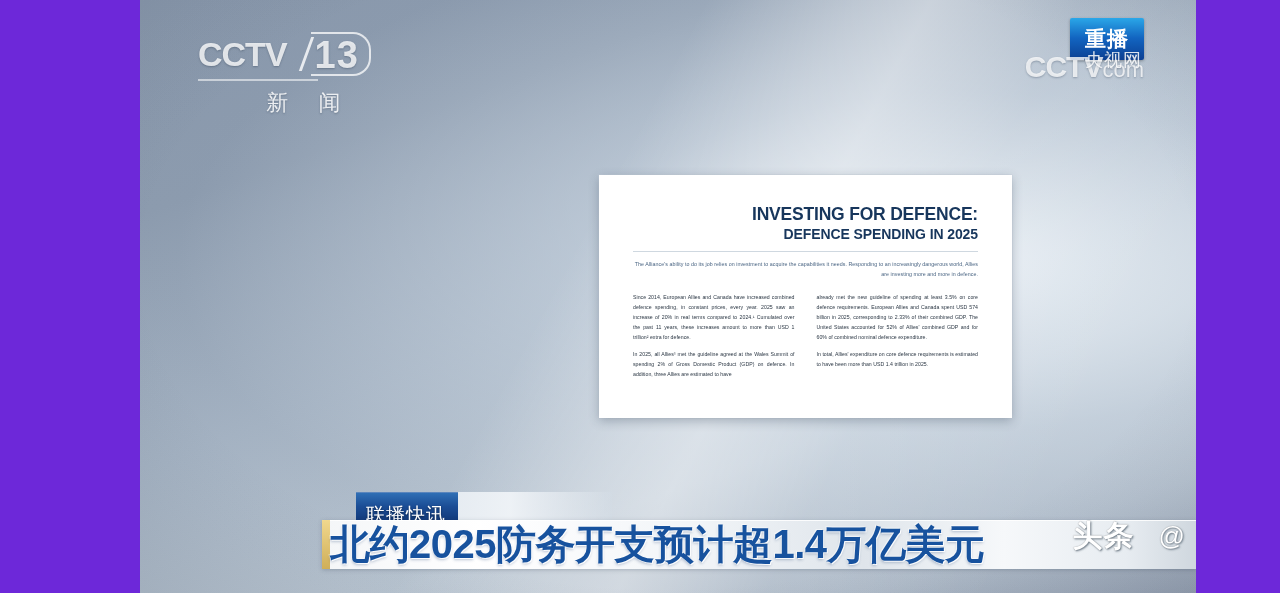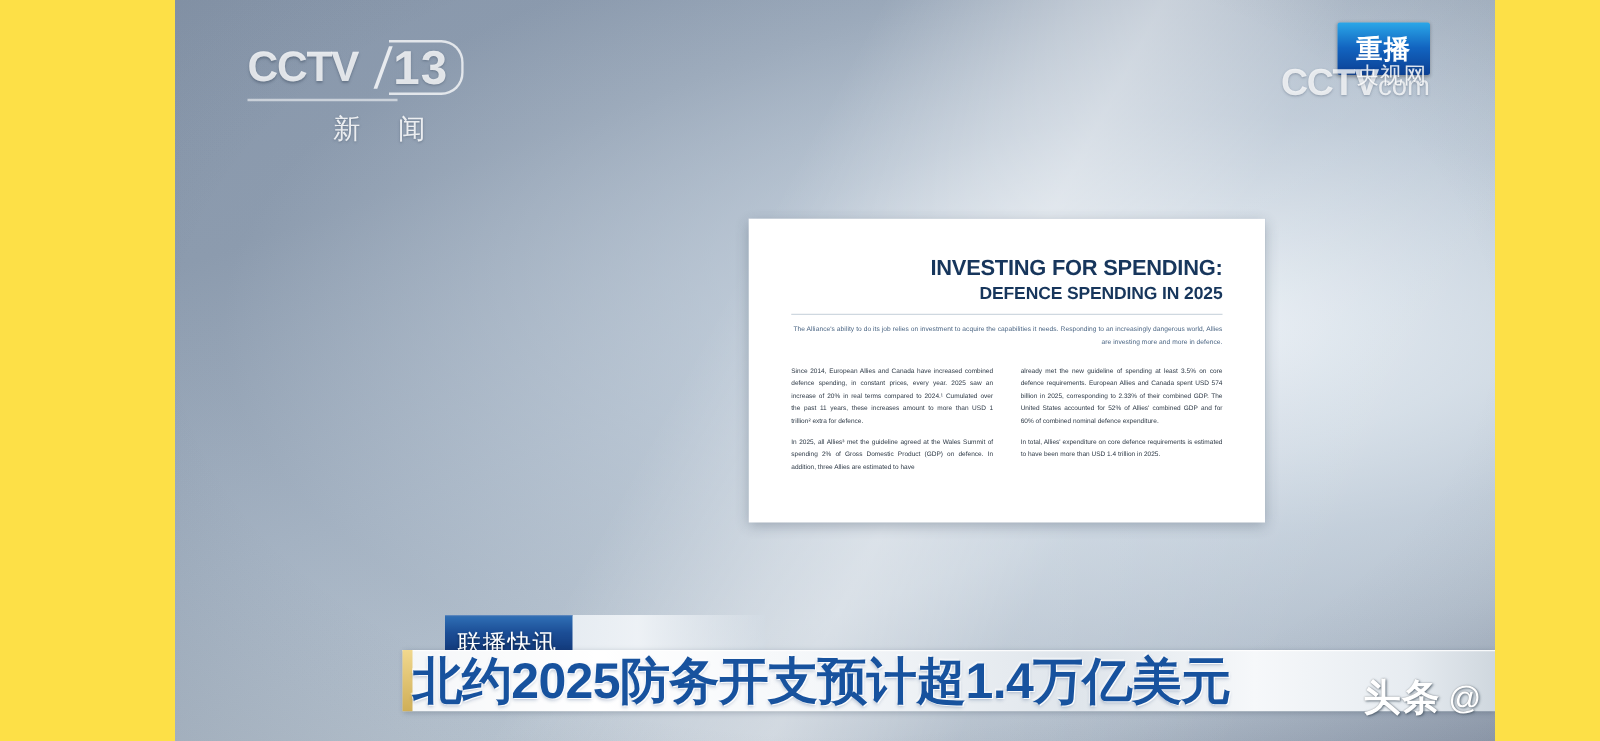--- a/index.html
+++ b/index.html
@@ -5,21 +5,21 @@
   * { box-sizing: border-box; margin: 0; padding: 0; }
   html, body {
     width: 1280px; height: 593px;
     background: #000;
     overflow: hidden;
     font-family: "Liberation Sans", sans-serif;
   }
   #screen {
     position: relative;
     width: 1280px; height: 593px;
-    background: #fde047;
+    background: #6d28d9;
   }
 
   
   #video {
     position: absolute;
     left: 140px; top: 0;
     width: 1056px; height: 593px;
     overflow: hidden;
     background:
       radial-gradient(120% 95% at 78% 44%, rgba(236,242,247,0.95) 0%, rgba(210,221,232,0.55) 30%, rgba(160,177,196,0.05) 62%, rgba(0,0,0,0) 78%),
@@ -226,26 +226,26 @@
   }
   #headbar-accent {
     position: absolute; left: 182px; bottom: 24px;
     width: 8px; height: 49px;
     background: linear-gradient(180deg, #f0d27a 0%, #c9a23c 100%);
     opacity: .85;
   }
 
   
   #watermark {
-    position: absolute; right: 10px; bottom: 14px;
+    position: absolute; right: 10px; bottom: 36px;
     font-size: 30px; font-weight: bold; letter-spacing: 1px;
     color: #ffffff;
     text-shadow: 1px 1px 2px rgba(70,85,100,0.75), 0 0 1px rgba(0,0,0,0.4);
     white-space: nowrap;
-    display: flex; align-items: center; gap: 6px;
+    display: flex; align-items: center; gap: 24px;
   }
   #watermark .at { font-size: 26px; font-weight: normal; }
 </style>
 </head>
 <body>
 
 <div id="screen">
 
   <div id="video">
     <div id="sweep"></div>
@@ -265,21 +265,21 @@
 
     <div id="cctvcom">
       <div class="yangshi">央视网</div>
       <div class="main">
         <span>CCTV</span><span class="com">com</span>
       </div>
     </div>
 
     <div id="doc">
       <div class="title-block">
-        <div class="t1">INVESTING FOR SPENDING:</div>
+        <div class="t1">INVESTING FOR DEFENCE:</div>
         <div class="t2">DEFENCE SPENDING IN 2025</div>
       </div>
       <div class="rule"></div>
       <div class="lede">The Alliance's ability to do its job relies on investment to acquire the capabilities it needs. Responding to an increasingly dangerous world, Allies are investing more and more in defence.</div>
       <div class="cols">
         <div class="col">
           <p>Since 2014, European Allies and Canada have increased combined defence spending, in constant prices, every year. 2025 saw an increase of 20% in real terms compared to 2024.¹ Cumulated over the past 11 years, these increases amount to more than USD 1 trillion² extra for defence.</p>
           <p>In 2025, all Allies³ met the guideline agreed at the Wales Summit of spending 2% of Gross Domestic Product (GDP) on defence. In addition, three Allies are estimated to have</p>
         </div>
         <div class="col">

